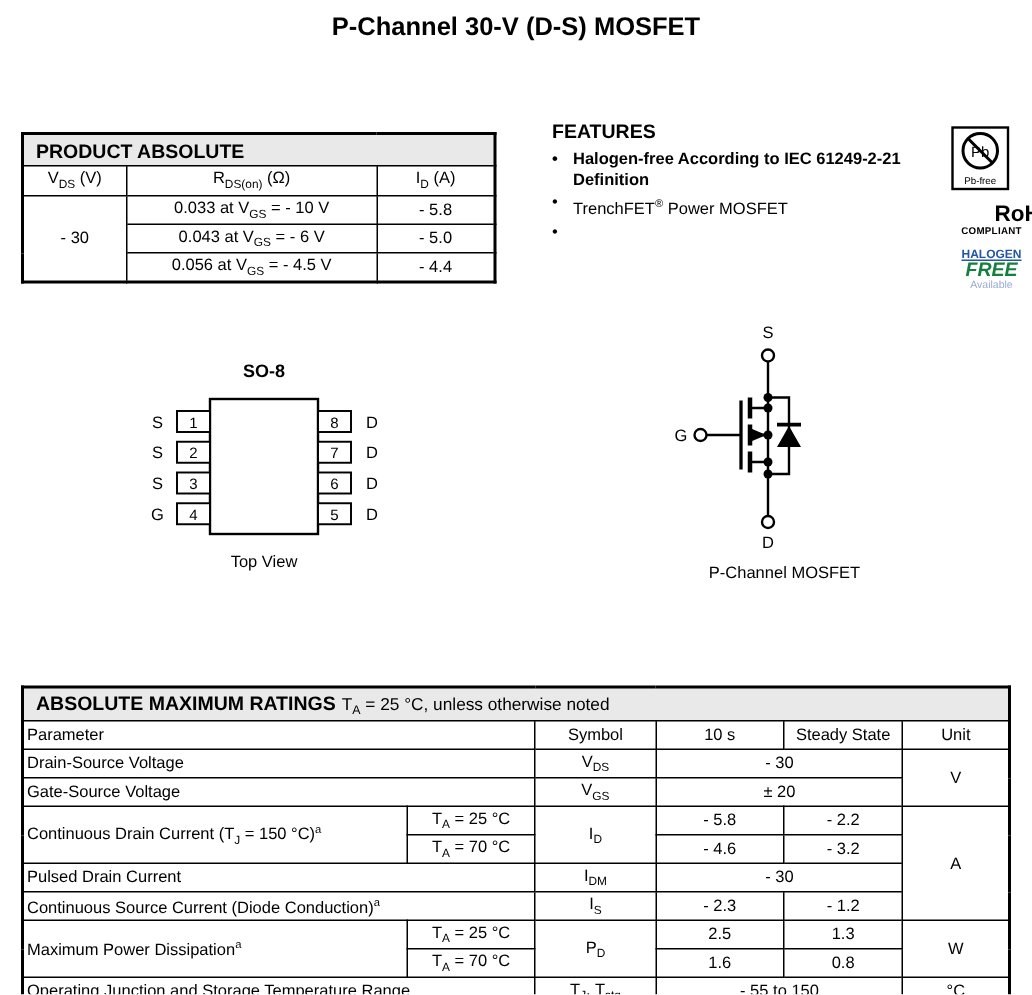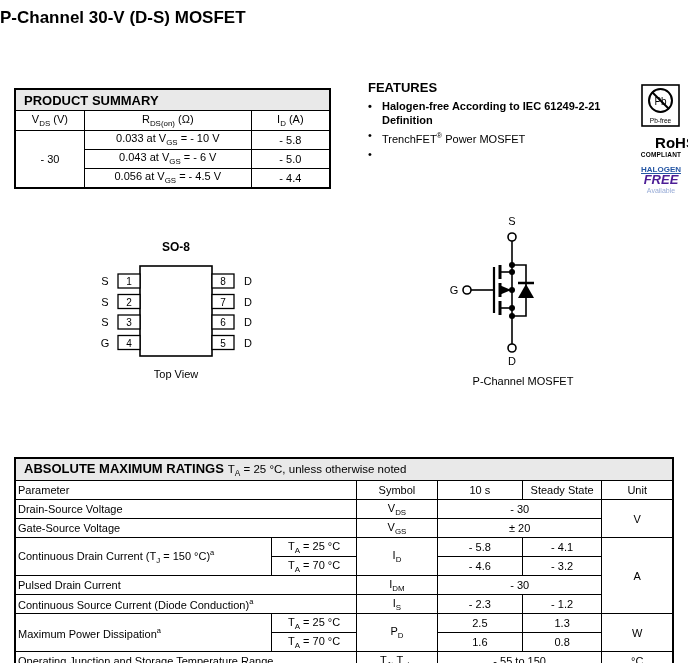--- a/index.html
+++ b/index.html
@@ -2,21 +2,21 @@
 <html><head>
 <meta charset="utf-8">
 <style>
   html,body{margin:0;padding:0;background:#fff;}
   #page{position:relative;width:688px;height:663px;background:#fff;color:#000;
         font-family:"Liberation Sans",sans-serif;overflow:hidden;}
   sub{font-size:0.72em;}
   sup{font-size:0.68em;}
 
   
-  #main-title{position:absolute;top:8px;left:0;width:100%;text-align:left;
+  #main-title{position:absolute;top:8px;left:0;width:100%;text-align:center;
               font-size:17px;font-weight:bold;}
 
   
   table{border-collapse:collapse;background:#fff;}
   td{border:1px solid #000;font-size:11px;text-align:center;padding:1px 3px;height:16px;}
   tr.title-row td{background:#e9e9e9;font-size:13px;font-weight:bold;text-align:left;
                   padding:2px 8px;height:17px;}
   tr.head-row td{font-weight:normal;}
   td.left{text-align:left;padding-left:2px;}
 
@@ -27,25 +27,25 @@
 
   
   #features{position:absolute;left:368px;top:80px;width:262px;}
   #features .f-title{font-size:13px;font-weight:bold;margin-bottom:5px;}
   .f-item{display:flex;font-size:11px;line-height:13.5px;margin-bottom:2px;}
   .f-item .bullet{width:14px;flex:none;text-align:left;}
   .f-item.bold{font-weight:bold;}
 
   
   #badges{position:absolute;left:634px;top:84px;width:54px;display:flex;
-          flex-direction:column;align-items:center;text-align:center;}
+          flex-direction:column;text-align:center;}
   #rohs-title{font-size:15px;font-weight:bold;line-height:15px;margin-top:5px;padding-left:29px;}
   #rohs-sub{font-size:6.5px;font-weight:bold;letter-spacing:0.2px;margin-top:1px;}
   #halogen1{font-size:8px;font-weight:bold;color:#2456a4;margin-top:7px;text-decoration:underline;}
-  #halogen2{font-size:13px;font-weight:bold;font-style:italic;color:#4c1d95;line-height:12px;}
+  #halogen2{font-size:13px;font-weight:bold;font-style:italic;color:#15803d;line-height:12px;}
   #halogen3{font-size:7px;color:#97abd6;margin-top:1px;}
 
   
   #so8-svg{position:absolute;left:85px;top:235px;}
   #mosfet-svg{position:absolute;left:435px;top:213px;}
   svg text{font-family:"Liberation Sans",sans-serif;}
 
   
   #amr-table{position:absolute;left:14px;top:457px;width:660px;border:2px solid #000;}
   #amr-table tr.title-row td{font-size:13px;}
@@ -59,21 +59,21 @@
   <div id="main-title">P-Channel 30-V (D-S) MOSFET</div>
 
   <table id="ps-table">
     <colgroup>
         <col style="width:22%">
         <col style="width:53%">
         <col style="width:25%">
       </colgroup>
     <tbody>
         <tr class="title-row">
-      <td colspan="3">PRODUCT SUMMARY</td>
+      <td colspan="3">PRODUCT ABSOLUTE</td>
     </tr>
     <tr class="head-row">
       <td><span>V</span><sub>DS</sub><span> (V)</span></td>
       <td><span>R</span><sub>DS(on)</sub><span> (Ω)</span></td>
       <td><span>I</span><sub>D</sub><span> (A)</span></td>
     </tr>
     <tr>
       <td rowspan="3">- 30</td>
       <td><span>0.033 at V</span><sub>GS</sub><span> = - 10 V</span></td>
       <td>- 5.8</td>
@@ -214,21 +214,21 @@
     <tr>
       <td colspan="2" class="left">Gate-Source Voltage</td>
       <td><span>V</span><sub>GS</sub></td>
       <td colspan="2">± 20</td>
     </tr>
     <tr>
       <td rowspan="2" class="left"><span>Continuous Drain Current (T</span><sub>J</sub><span> = 150 °C)</span><sup>a</sup></td>
       <td><span>T</span><sub>A</sub><span> = 25 °C</span></td>
       <td rowspan="2"><span>I</span><sub>D</sub></td>
       <td>- 5.8</td>
-      <td>- 4.1</td>
+      <td>- 2.2</td>
       <td rowspan="4">A</td>
     </tr>
     <tr>
       <td><span>T</span><sub>A</sub><span> = 70 °C</span></td>
       <td>- 4.6</td>
       <td>- 3.2</td>
     </tr>
     <tr>
       <td colspan="2" class="left">Pulsed Drain Current</td>
       <td><span>I</span><sub>DM</sub></td>

